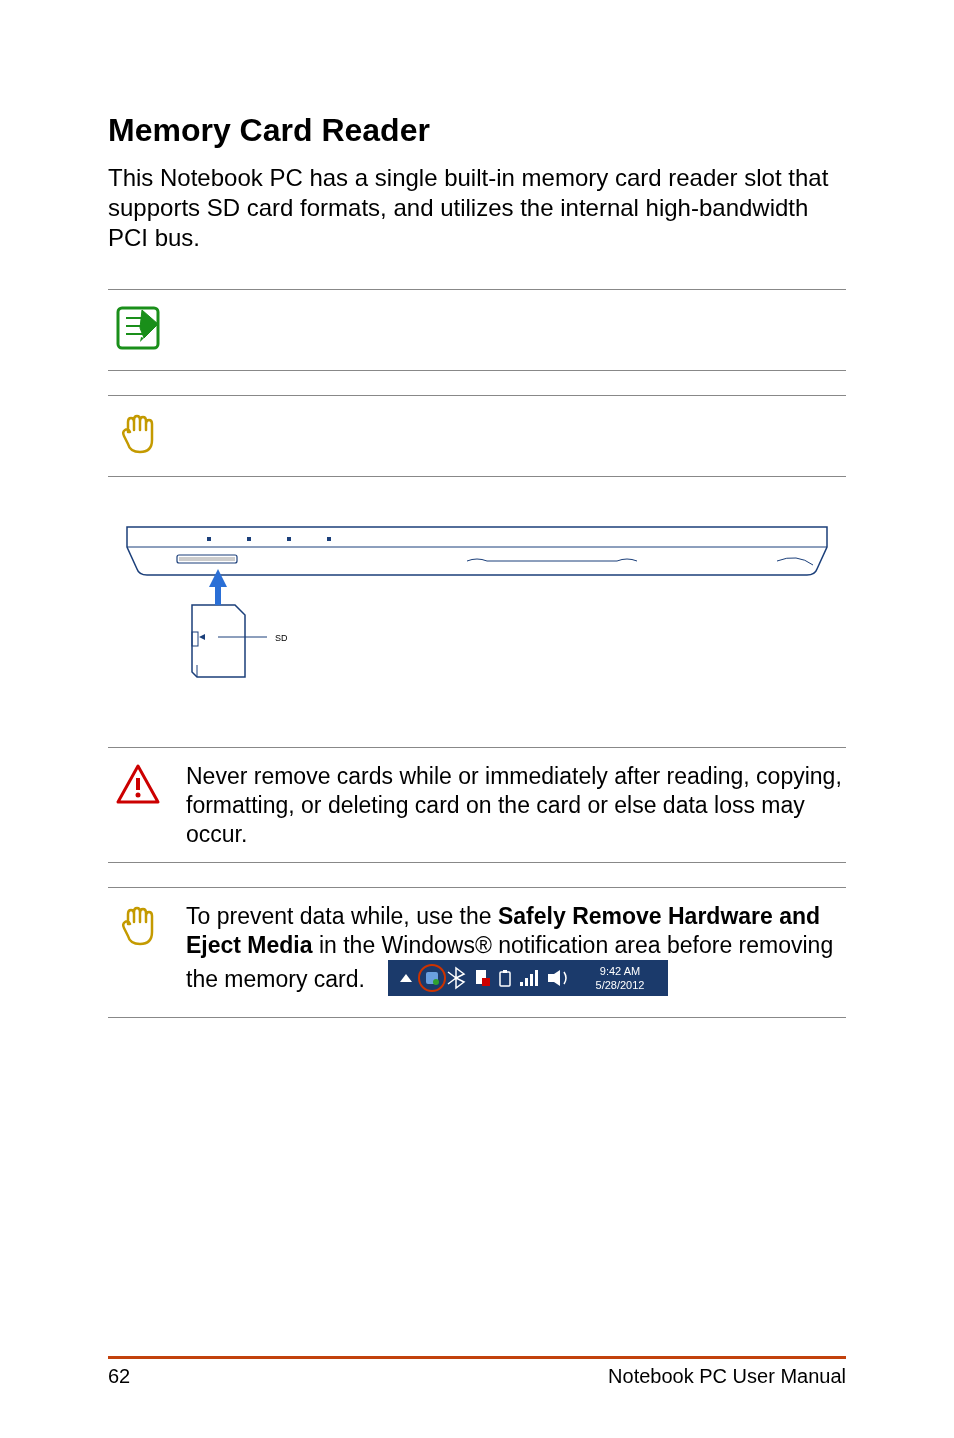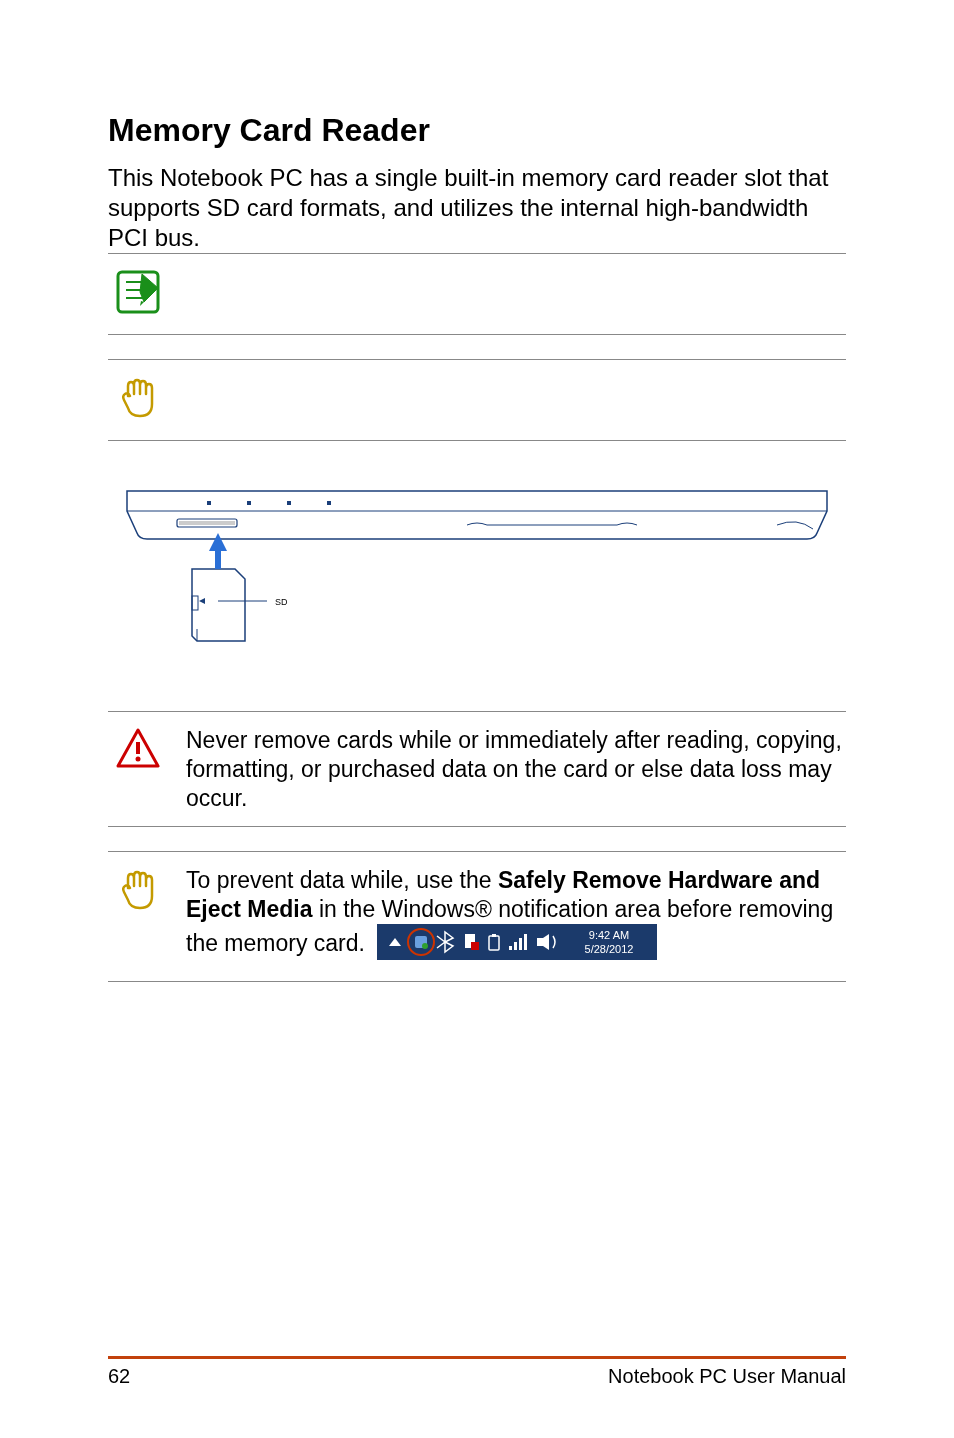--- a/index.html
+++ b/index.html
@@ -17,20 +17,21 @@
       padding: 112px 108px 0 108px;
     }
     .heading {
       font-size: 32px;
       font-weight: 700;
       margin-bottom: 14px;
     }
     .body-text {
       font-size: 24px;
       line-height: 1.25;
+      margin-bottom: 36px;
     }
     .note-block {
       border-top: 1px solid #888;
       border-bottom: 1px solid #888;
       display: flex;
       align-items: flex-start;
       gap: 18px;
       padding: 14px 0;
       margin-bottom: 24px;
     }
@@ -54,21 +55,21 @@
       display: flex;
       justify-content: center;
     }
     .laptop-svg {
       width: 720px;
       height: auto;
     }
     .systray-img {
       display: inline-block;
       vertical-align: middle;
-      margin-left: 6px;
+      margin-left: 17px;
     }
     .footer {
       position: absolute;
       bottom: 50px;
       left: 108px;
       right: 108px;
       border-top: 3px solid #c2410c;
       padding-top: 6px;
       display: flex;
       justify-content: space-between;
@@ -154,21 +155,21 @@
 <div class="note-block">
   <div class="icon-col">
     <span class="icon-warning">
       <svg viewBox="0 0 48 48">
         <polygon points="24,4 44,40 4,40" fill="none" stroke="#cc0000" stroke-width="3" stroke-linejoin="round"></polygon>
         <rect x="22" y="16" width="4" height="12" fill="#cc0000"></rect>
         <circle cx="24" cy="33" r="2.5" fill="#cc0000"></circle>
       </svg>
     </span>
   </div>
-  <div class="note-text">Never remove cards while or immediately after reading, copying, formatting, or purchased data on the card or else data loss may occur.</div>
+  <div class="note-text">Never remove cards while or immediately after reading, copying, formatting, or deleting card on the card or else data loss may occur.</div>
 </div>
 
 <div class="note-block">
   <div class="icon-col">
     <span class="icon-hand">
       <svg viewBox="0 0 48 48">
         <path d="M14 22 L14 12 Q14 8 17 8 Q20 8 20 12 L20 20 L20 10 Q20 6 23 6 Q26 6 26 10 L26 20 L26 11 Q26 7 29 7 Q32 7 32 11 L32 20 L32 14 Q32 10 35 10 Q38 10 38 14 L38 30 Q38 42 26 42 Q16 42 14 34 L10 26 Q8 22 11 20 Q14 18 16 22 Z" fill="none" stroke="#c49a00" stroke-width="2.5" stroke-linejoin="round"></path>
       </svg>
     </span>
   </div>

